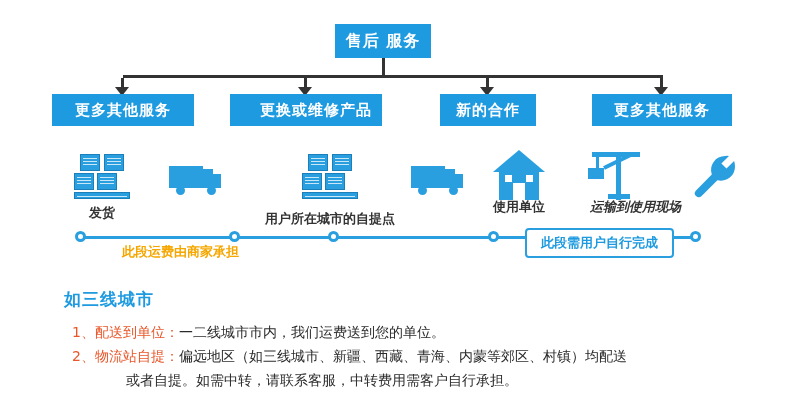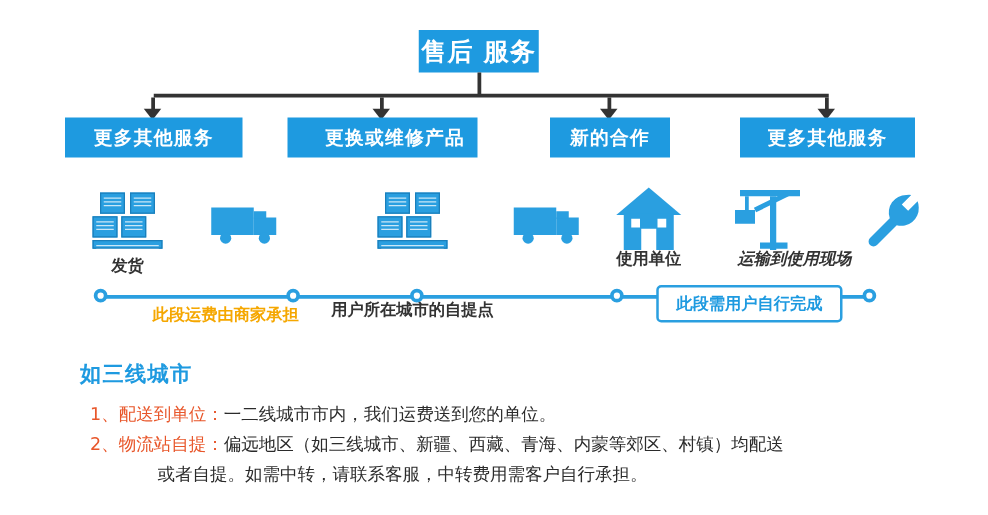--- a/index.html
+++ b/index.html
@@ -31,21 +31,21 @@
     align-items: center;
     justify-content: center;
     box-sizing: border-box;
     white-space: nowrap;
   }
   .node.root {
     left: 335px;
     top: 24px;
     width: 96px;
     height: 34px;
-    font-size: 20px;
+    font-size: 16px;
   }
   .node.lvl2 {
     top: 94px;
     height: 32px;
   }
   #node-1 { left: 52px;  width: 142px; }
   #node-2 { left: 230px; width: 152px; padding-left: 20px; }
   #node-3 { left: 440px; width: 96px;  }
   #node-4 { left: 592px; width: 140px; }
 
@@ -278,21 +278,21 @@
 
   <div class="icon-wrap" style="left:300px; top:152px; width:60px; height:48px;">
     <div class="crate-stack" style="width:56px; height:46px;">
       <div class="crate" style="left:6px;  top:0px;  width:20px; height:17px;"></div>
       <div class="crate" style="left:30px; top:0px;  width:20px; height:17px;"></div>
       <div class="crate" style="left:0px;  top:19px; width:20px; height:17px;"></div>
       <div class="crate" style="left:23px; top:19px; width:20px; height:17px;"></div>
       <div class="crate" style="left:0px;  top:38px; width:56px; height:7px;"></div>
     </div>
   </div>
-  <div class="icon-label" style="left:250px; top:210px; width:160px;margin-top:29px;">用户所在城市的自提点</div>
+  <div class="icon-label" style="left:250px; top:210px; width:160px;">用户所在城市的自提点</div>
 
   <div class="icon-wrap" style="left:410px; top:158px; width:62px; height:42px;">
     <div class="truck" style="width:60px; height:40px;">
       <div class="body" style="left:0px; top:6px; width:34px; height:22px;"></div>
       <div class="body" style="left:34px; top:14px; width:18px; height:14px;"></div>
       <div class="body" style="left:34px; top:9px; width:10px; height:6px;"></div>
       <div class="wheel" style="left:7px;  top:26px;"></div>
       <div class="wheel" style="left:38px; top:26px;"></div>
     </div>
   </div>

